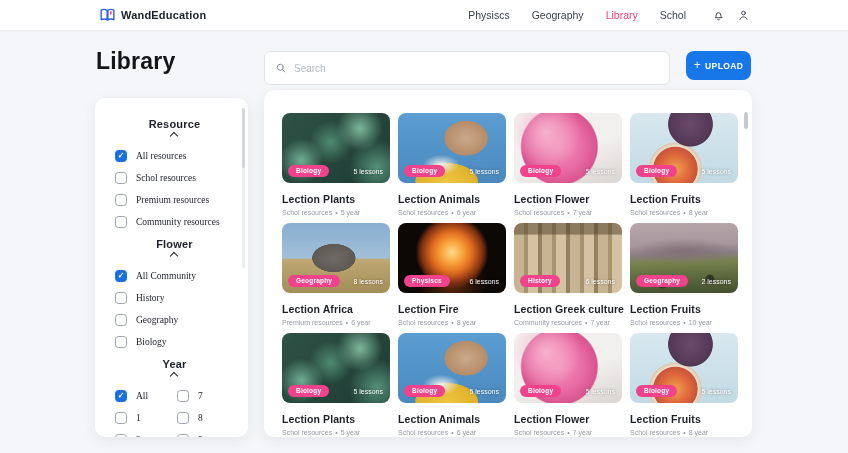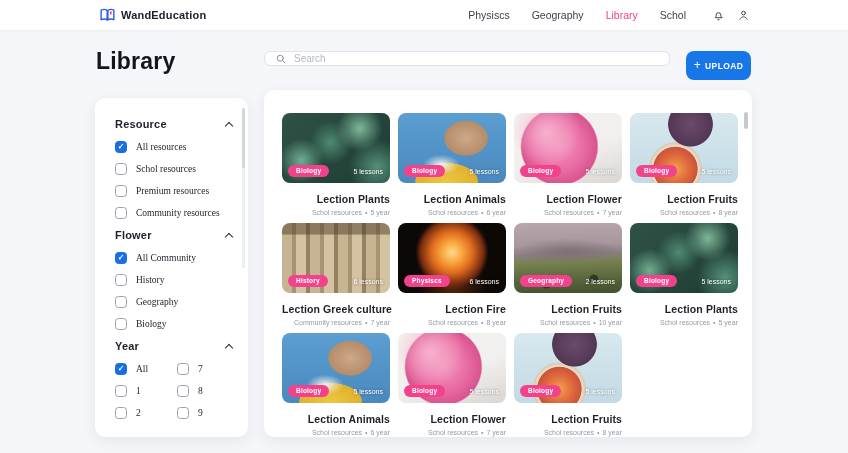--- a/index.html
+++ b/index.html
@@ -28,21 +28,21 @@
   .nav-link.active { color:#f2437c; }
   .nav-icons { display:flex; align-items:center; gap:12px; }
   .icon-btn { display:flex; align-items:center; cursor:pointer; }
 
   
   .page-title {
     position:absolute; left:96px; top:48px;
     font-size:23px; font-weight:700; color:#14151a; letter-spacing:.2px;
   }
   .searchbar {
-    position:absolute; left:264px; top:51px; width:406px; height:15px;
+    position:absolute; left:264px; top:51px; width:406px; height:34px;
     background:#fff; border:1px solid #dfe2e8; border-radius:6px;
     display:flex; align-items:center; gap:7px; padding:0 10px;
   }
   .searchbar input {
     border:none; outline:none; flex:1; font-size:10px;
     font-family:"Liberation Sans", sans-serif; color:#3c414c; background:transparent;
   }
   .searchbar input::placeholder { color:#b4b9c2; }
   .upload-btn {
     position:absolute; left:686px; top:51px; width:65px; height:29px;
@@ -65,21 +65,21 @@
     position:absolute; right:3px; top:10px; width:3px; height:160px;
     background:#eceef1; border-radius:2px;
   }
   .sb-thumb {
     position:absolute; right:3px; top:10px; width:3px; height:60px;
     background:#d2d6dd; border-radius:2px; cursor:pointer;
   }
   .fsection { margin-bottom:10px; }
   .fhead {
     display:flex; align-items:center; justify-content:space-between;
-    margin:8px 0 10px; cursor:pointer;
+    margin:8px 0 10px; cursor:pointer;flex-direction:column;
   }
   .ftitle { font-size:11px; font-weight:700; color:#1d2029; letter-spacing:.2px; }
   .chev {
     width:6px; height:6px; margin-right:2px; margin-top:3px;
     border-left:1.6px solid #262a33; border-top:1.6px solid #262a33;
     transform:rotate(45deg);
   }
   .fitems.twocol { display:grid; grid-template-columns:62px 1fr; }
   .fitem {
     display:flex; align-items:center; gap:9px; margin-bottom:9px;
@@ -102,21 +102,21 @@
     box-shadow:0 4px 14px rgba(25,39,80,0.07);
     padding:23px 14px 0 18px;
     overflow:hidden;
   }
   .panel-thumb {
     position:absolute; right:4px; top:22px; width:4px; height:17px;
     background:#c6c9cf; border-radius:2px; cursor:pointer;
   }
   .cards-grid {
     display:grid; grid-template-columns:repeat(4,108px);
-    column-gap:8px; row-gap:7px;text-align:right;
+    column-gap:8px; row-gap:7px;
   }
   .card { width:108px; cursor:pointer; }
   .cimg {
     width:108px; height:70px; border-radius:8px; position:relative; overflow:hidden;
   }
   .badge {
     position:absolute; left:6px; bottom:6px;
     background:#f2428c; color:#fff; font-size:6.5px; font-weight:600;
     padding:3px 8px; border-radius:9px; letter-spacing:.2px; line-height:1;
   }
@@ -368,40 +368,50 @@
     <div class="cimg img-figs">
       <span class="badge">Biology</span>
       <span class="lessons">5 lessons</span>
     </div>
     <div class="ctitle">Lection Fruits</div>
     <div class="cmeta">
       <span class="mres">Schol resources</span><span class="mdot">•</span><span class="myear">8 year</span>
     </div>
   </div>
       <div class="card">
+    <div class="cimg img-africa">
+      <span class="badge">Geography</span>
+      <span class="lessons">8 lessons</span>
+    </div>
+    <div class="ctitle">Lection Africa</div>
+    <div class="cmeta">
+      <span class="mres">Premium resources</span><span class="mdot">•</span><span class="myear">6 year</span>
+    </div>
+  </div>
+      <div class="card">
+    <div class="cimg img-fire">
+      <span class="badge">Physiscs</span>
+      <span class="lessons">6 lessons</span>
+    </div>
+    <div class="ctitle">Lection Fire</div>
+    <div class="cmeta">
+      <span class="mres">Schol resources</span><span class="mdot">•</span><span class="myear">8 year</span>
+    </div>
+  </div>
+      <div class="card">
     <div class="cimg img-greek">
       <span class="badge">History</span>
       <span class="lessons">6 lessons</span>
     </div>
     <div class="ctitle">Lection Greek culture</div>
     <div class="cmeta">
       <span class="mres">Community resources</span><span class="mdot">•</span><span class="myear">7 year</span>
     </div>
   </div>
       <div class="card">
-    <div class="cimg img-fire">
-      <span class="badge">Physiscs</span>
-      <span class="lessons">6 lessons</span>
-    </div>
-    <div class="ctitle">Lection Fire</div>
-    <div class="cmeta">
-      <span class="mres">Schol resources</span><span class="mdot">•</span><span class="myear">8 year</span>
-    </div>
-  </div>
-      <div class="card">
     <div class="cimg img-mountains">
       <span class="badge">Geography</span>
       <span class="lessons">2 lessons</span>
     </div>
     <div class="ctitle">Lection Fruits</div>
     <div class="cmeta">
       <span class="mres">Schol resources</span><span class="mdot">•</span><span class="myear">10 year</span>
     </div>
   </div>
       <div class="card">

